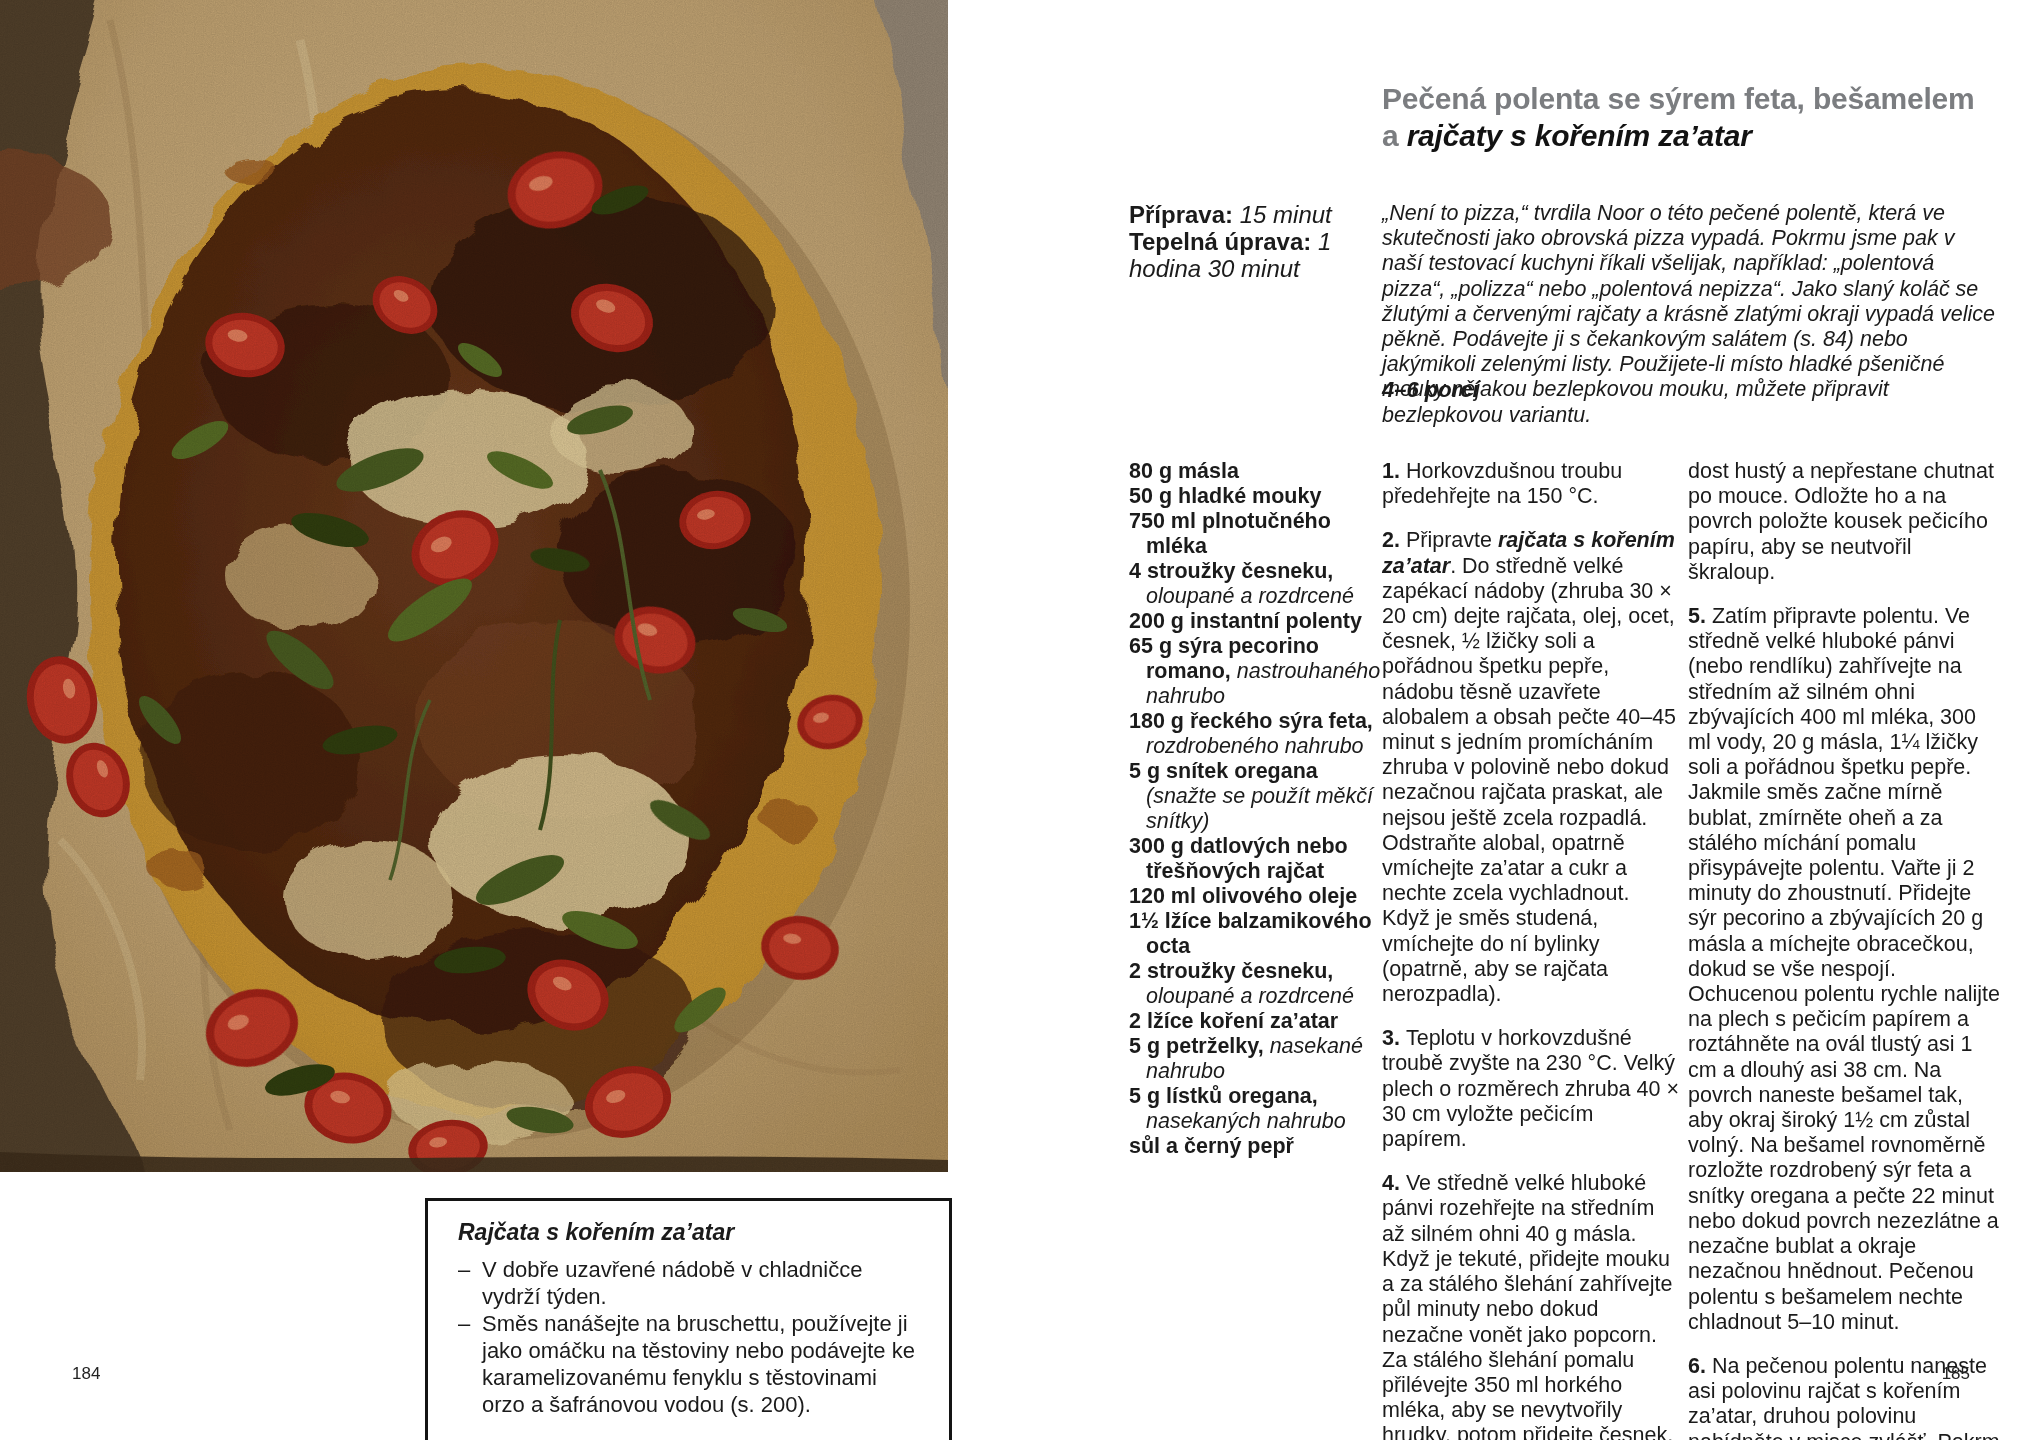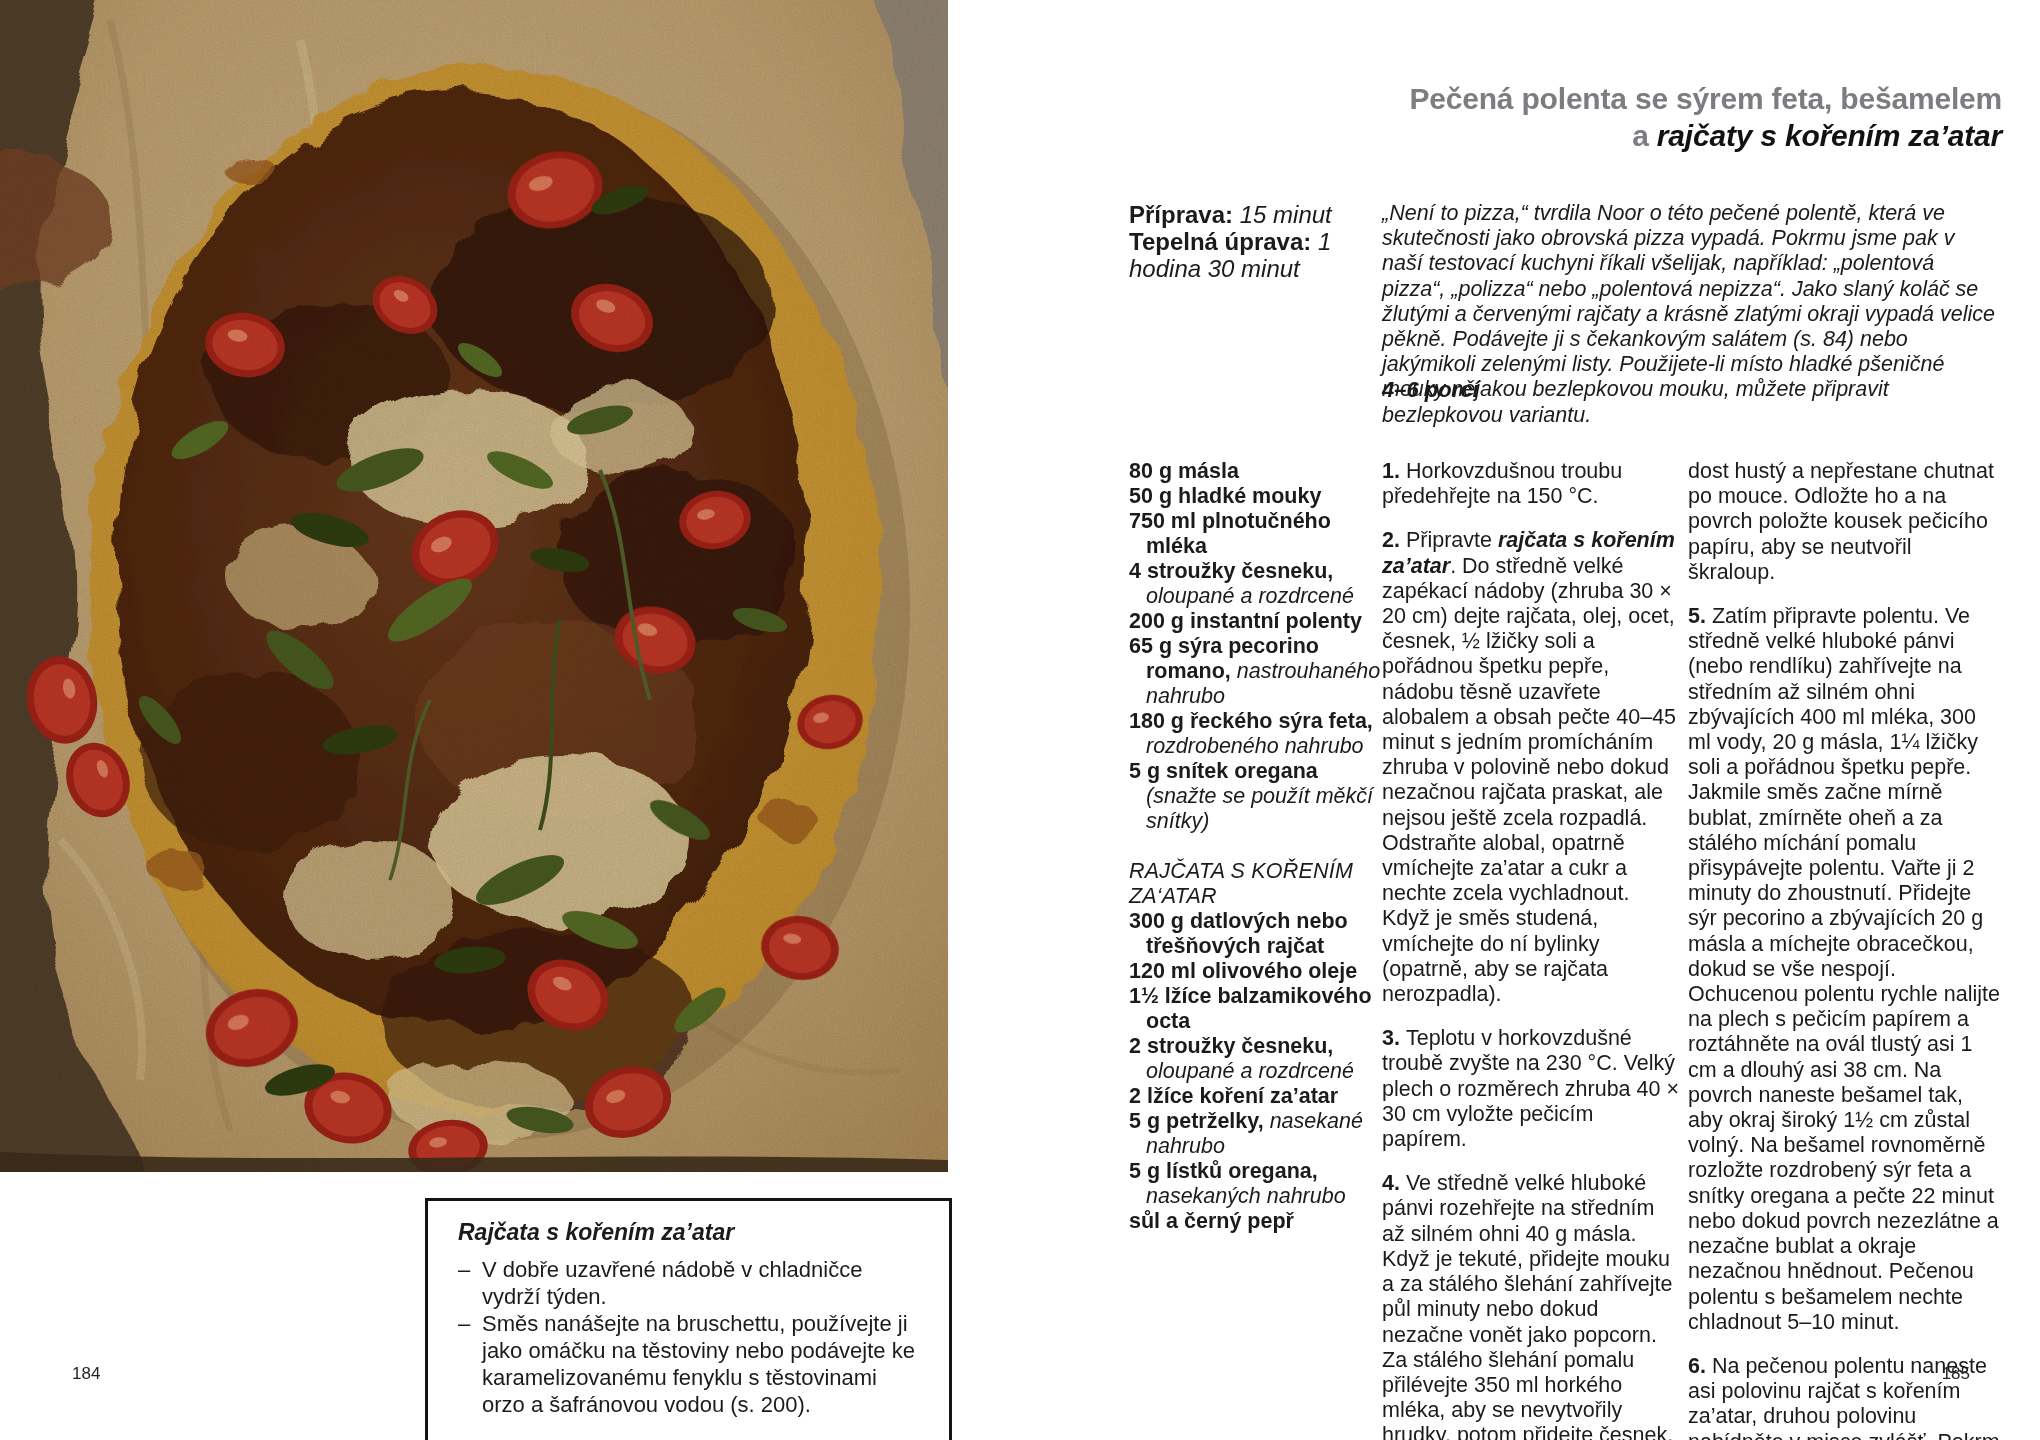--- a/index.html
+++ b/index.html
@@ -250,21 +250,21 @@
   <p class="notebox-title">Rajčata s kořením za’atar</p>
   <div>
   <p class="nb"><span class="dash">–</span><span>V dobře uzavřené nádobě v chladničce vydrží týden.</span></p>
 
   <p class="nb"><span class="dash">–</span><span>Směs nanášejte na bruschettu, používejte ji jako omáčku na těstoviny nebo podávejte ke karamelizovanému fenyklu s těstovinami orzo a šafránovou vodou (s. 200).</span></p>
 </div>
 </div>
 
 <div class="abs pagenum" id="pg-left">184</div>
 
-<h1 class="abs" id="title" style="margin:0;text-align:right;">
+<h1 class="abs" id="title" style="margin:0;">
   <span class="t-gray">Pečená polenta se sýrem feta, bešamelem</span><br>
   <span class="t-gray">a</span>
   <span class="t-em">rajčaty s kořením za’atar</span>
 </h1>
 
 <div class="abs" id="meta">
   <p class="meta-row"><b>Příprava:</b> <i>15 minut</i></p>
 
   <p class="meta-row"><b>Tepelná úprava:</b> <i>1 hodina 30 minut</i></p>
 </div>
@@ -284,21 +284,20 @@
   <p class="ing"><span class="ing-b">4 stroužky česneku,</span> <span class="ing-i">oloupané a rozdrcené</span></p>
 
   <p class="ing"><span class="ing-b">200 g instantní polenty</span> </p>
 
   <p class="ing"><span class="ing-b">65 g sýra pecorino romano,</span> <span class="ing-i">nastrouhaného nahrubo</span></p>
 
   <p class="ing"><span class="ing-b">180 g řeckého sýra feta,</span> <span class="ing-i">rozdrobeného nahrubo</span></p>
 
   <p class="ing"><span class="ing-b">5 g snítek oregana</span> <span class="ing-i">(snažte se použít měkčí snítky)</span></p>
 </div>
-  <p class="ing-header">RAJČATA S KOŘENÍM ZA‘ATAR</p>
   <div id="ing-sub">
   <p class="ing"><span class="ing-b">300 g datlových nebo třešňových rajčat</span> </p>
 
   <p class="ing"><span class="ing-b">120 ml olivového oleje</span> </p>
 
   <p class="ing"><span class="ing-b">1½ lžíce balzamikového octa</span> </p>
 
   <p class="ing"><span class="ing-b">2 stroužky česneku,</span> <span class="ing-i">oloupané a rozdrcené</span></p>
 
   <p class="ing"><span class="ing-b">2 lžíce koření za’atar</span> </p>

